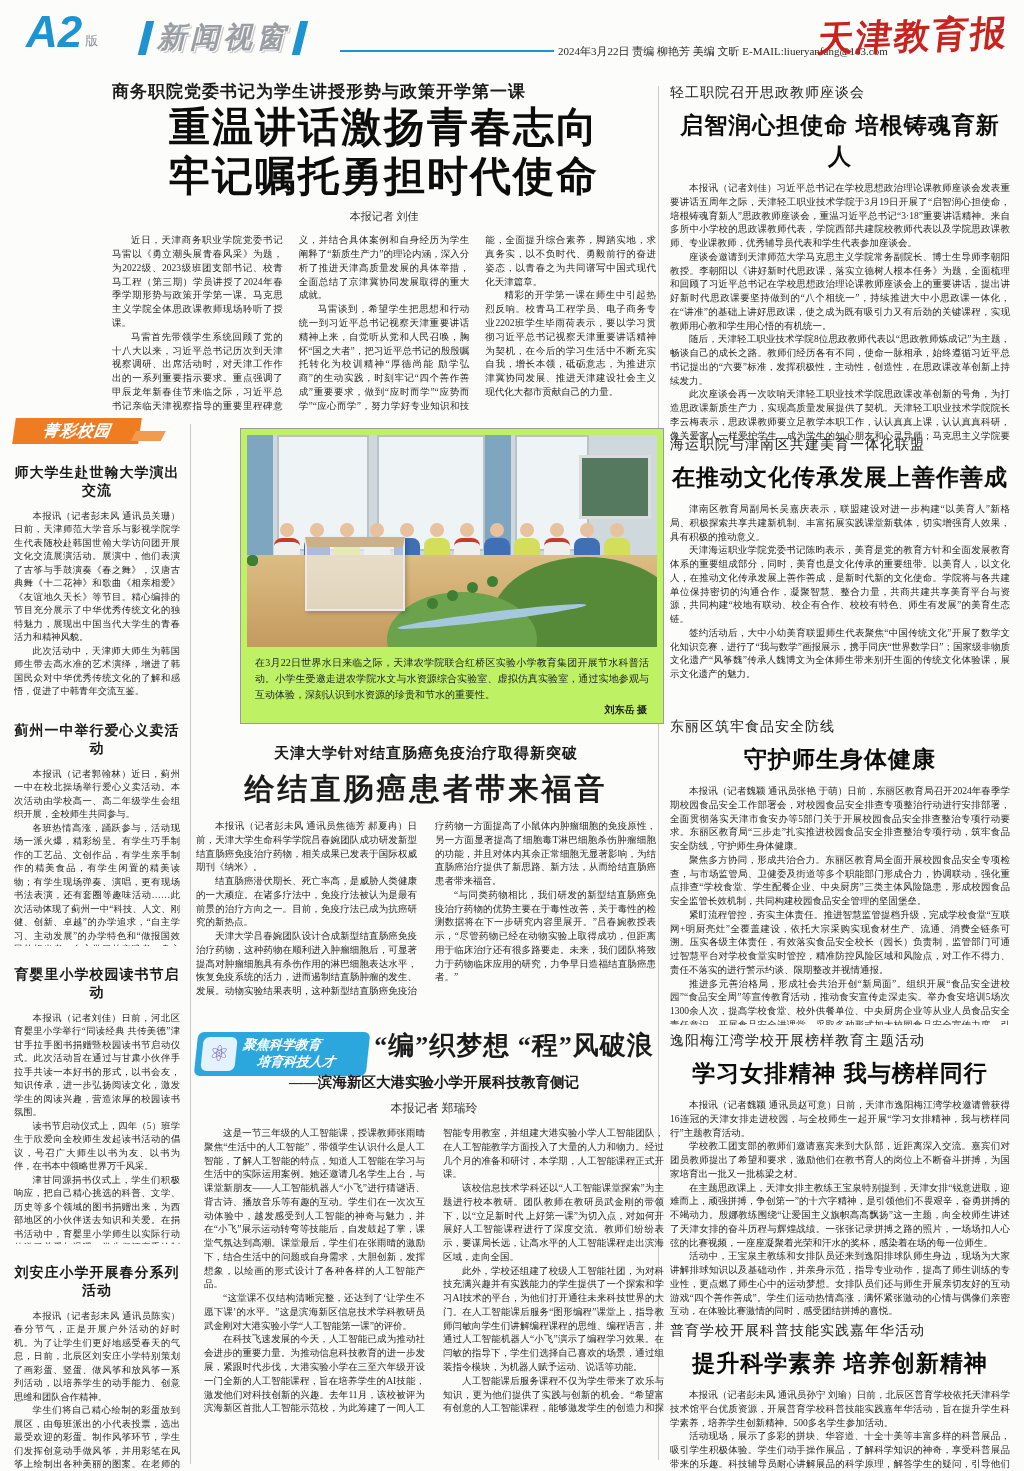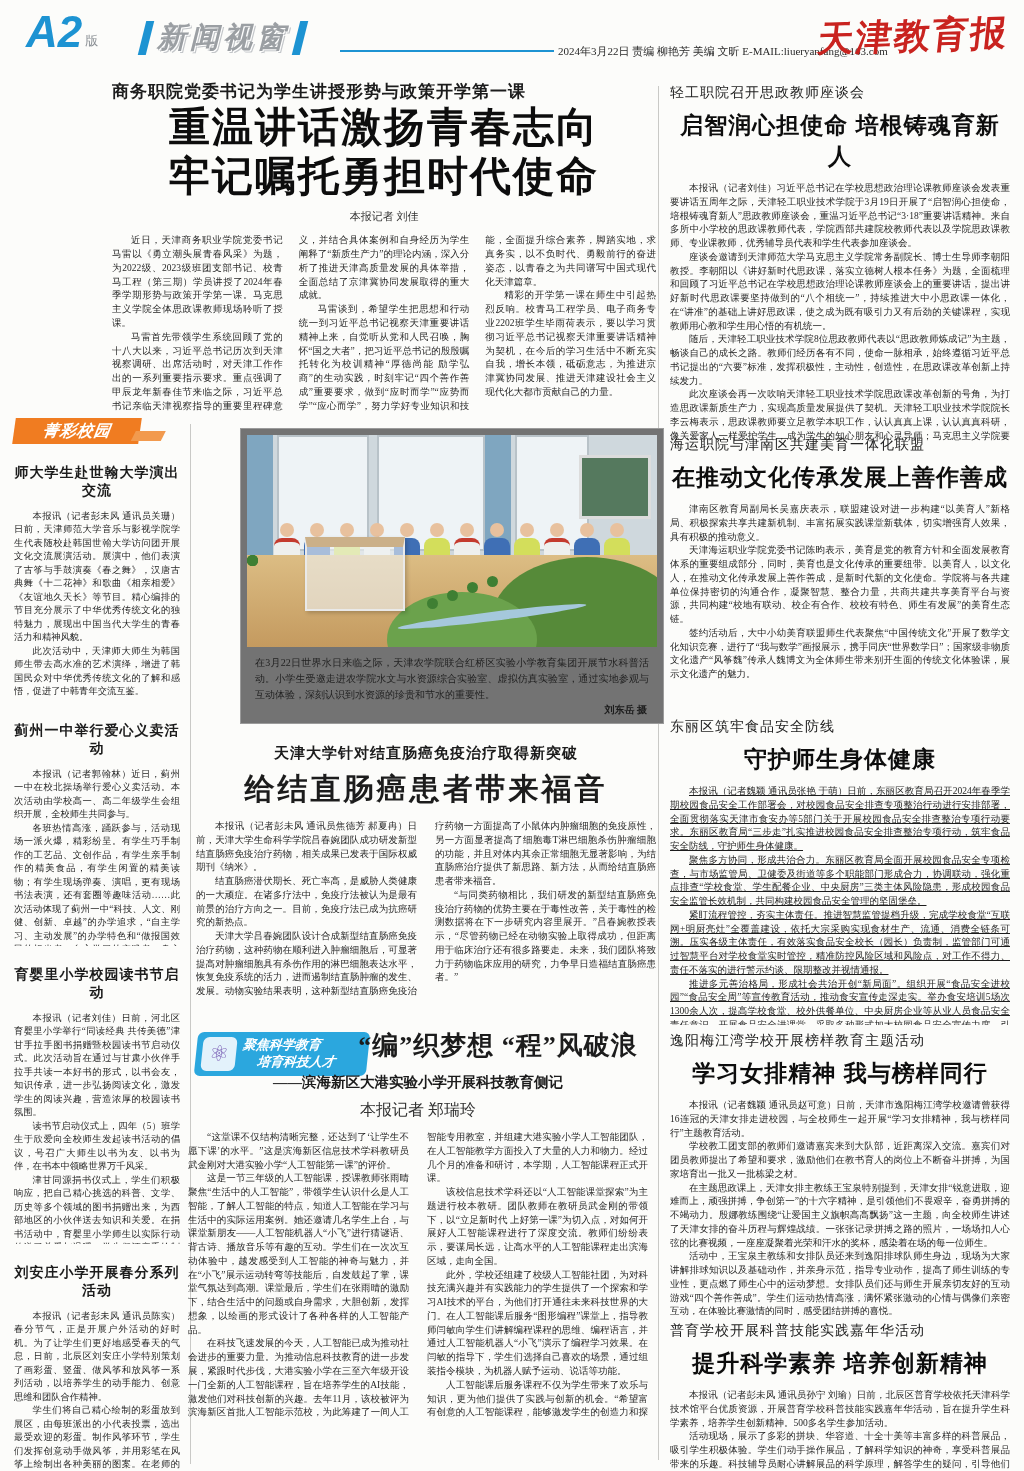--- a/index.html
+++ b/index.html
@@ -38,21 +38,21 @@
       background:#f29a4e;transform:skewX(-20deg);}
   .badge-orange span{font-family:"Liberation Sans",sans-serif;font-style:italic;font-weight:900;
       font-size:16px;color:#fff;letter-spacing:1px;}
   .sidebar h3{font-family:"Liberation Sans",sans-serif;font-weight:700;font-size:14px;
       text-align:center;margin:20px 0 10px;letter-spacing:1px;}
   .sbody{overflow:hidden;}
   .sbody p{font-size:9.3px;line-height:1.45;text-align:justify;text-indent:2em;margin:0;color:#262626;}
   .sb1{height:192px;} .sb2{height:178px;} .sb3{height:232px;} .sb4{height:230px;}
   
   .photobox{position:absolute;left:240px;top:428px;width:410px;border:1px solid #9b9b9b;
-      background:#737373;padding:6px 6px 4px;}
+      background:#bef264;padding:6px 6px 4px;}
   .photo{position:relative;height:212px;background:#cfd8dd;overflow:hidden;}
   .ph-curtain{position:absolute;top:0;width:26px;height:125px;background:#7fa6c0;}
   .ph-window{position:absolute;top:0;height:112px;background:#eef3f6;border:2px solid #b8c2c8;}
   .ph-board{position:absolute;right:6px;top:20px;width:66px;height:58px;background:#55795e;border:3px solid #dcdcdc;}
   .kids{position:absolute;left:0;right:0;top:88px;height:72px;display:flex;justify-content:center;gap:4px;}
   .kid{width:26px;height:70px;position:relative;}
   .kid::before{content:"";position:absolute;top:0;left:6px;width:14px;height:14px;border-radius:50%;background:#e8c19e;}
   .kid::after{content:"";position:absolute;top:15px;left:0;right:0;bottom:0;border-radius:8px 8px 0 0;background:#3f6fb5;}
   .kid:nth-child(3n)::after{background:#d3de5b;}
   .kid:nth-child(3n+1)::after{background:#eef0ee;border-top:4px solid #c43b2e;}
@@ -78,35 +78,35 @@
   .cancer .abody{margin-top:10px;height:182px;column-count:2;column-gap:18px;overflow:hidden;}
   
   .badge-blue{position:absolute;left:196px;top:1032px;width:172px;height:44px;background:#2ba7de;
       border-radius:6px;transform:skewX(-6deg);display:flex;align-items:center;padding:3px 6px;box-sizing:border-box;}
   .atom{width:34px;height:34px;background:#e3f2fb;border-radius:6px;display:flex;align-items:center;
       justify-content:center;font-size:22px;color:#7a5fb5;margin-right:6px;}
   .bb-text{display:flex;flex-direction:column;color:#fff;font-style:italic;font-weight:700;
       font-family:"Liberation Sans",sans-serif;font-size:13px;line-height:1.3;}
   .bb-text span:nth-child(2){padding-left:16px;}
   
-  .coding{position:absolute;left:188px;top:1028px;width:460px;}
+  .coding{position:absolute;left:204px;top:1028px;width:460px;}
   .coding .hl{margin-left:160px;text-align:center;font-size:26px;font-weight:700;letter-spacing:1px;}
   .coding .sub{text-align:center;font-size:14.5px;font-weight:700;margin-top:10px;}
-  .coding .byline{text-align:center;font-size:16px;margin-top:8px;color:#333;}
+  .coding .byline{text-align:center;font-size:12px;margin-top:8px;color:#333;}
   .coding .abody{margin-top:10px;height:300px;column-count:2;column-gap:18px;overflow:hidden;}
   
   .rightcol{position:absolute;left:670px;top:84px;width:340px;height:1380px;}
   .ra{position:absolute;left:0;width:340px;}
   .ra .kicker{text-align:left;font-size:14px;letter-spacing:1px;color:#222;}
   .ra .hl{text-align:center;font-family:"Liberation Sans",sans-serif;font-weight:900;font-size:23px;
       letter-spacing:1px;margin:8px 0 10px;color:#0d0d0d;}
   .ra .abody{overflow:hidden;}
   .ra1{top:0;}    .ra1 .abody{height:262px;}
   .ra2{top:352px;}.ra2 .abody{height:212px;}
-  .ra3{top:634px;}.ra3 .abody{height:240px;text-decoration:underline;}
+  .ra3{top:634px;}.ra3 .abody{height:240px;}
   .ra4{top:948px;}.ra4 .abody{height:216px;}
   .ra5{top:1238px;}.ra5 .abody{height:90px;}
 </style>
 </head>
 <body>
 
 <div id="page">
 
   <div class="hdr">
     <div class="a2wrap">
@@ -223,22 +223,22 @@
       <span>聚焦科学教育</span>
       <span>培育科技人才</span>
     </span>
   </div>
 
   <div class="coding">
     <div class="hl">“编”织梦想 “程”风破浪</div>
     <div class="sub">——滨海新区大港实验小学开展科技教育侧记</div>
     <div class="byline">本报记者 郑瑞玲</div>
     <div class="abody">
+        <p>这是一节三年级的人工智能课，授课教师张雨晴聚焦“生活中的人工智能”，带领学生认识什么是人工智能，了解人工智能的特点，知道人工智能在学习与生活中的实际运用案例。她还邀请几名学生上台，与课堂新朋友——人工智能机器人“小飞”进行猜谜语、背古诗、播放音乐等有趣的互动。学生们在一次次互动体验中，越发感受到人工智能的神奇与魅力，并在“小飞”展示运动转弯等技能后，自发鼓起了掌，课堂气氛达到高潮。课堂最后，学生们在张雨晴的激励下，结合生活中的问题或自身需求，大胆创新，发挥想象，以绘画的形式设计了各种各样的人工智能产品。</p>
         <p>“这堂课不仅结构清晰完整，还达到了‘让学生不愿下课’的水平。”这是滨海新区信息技术学科教研员武金刚对大港实验小学“人工智能第一课”的评价。</p>
-        <p>这是一节三年级的人工智能课，授课教师张雨晴聚焦“生活中的人工智能”，带领学生认识什么是人工智能，了解人工智能的特点，知道人工智能在学习与生活中的实际运用案例。她还邀请几名学生上台，与课堂新朋友——人工智能机器人“小飞”进行猜谜语、背古诗、播放音乐等有趣的互动。学生们在一次次互动体验中，越发感受到人工智能的神奇与魅力，并在“小飞”展示运动转弯等技能后，自发鼓起了掌，课堂气氛达到高潮。课堂最后，学生们在张雨晴的激励下，结合生活中的问题或自身需求，大胆创新，发挥想象，以绘画的形式设计了各种各样的人工智能产品。</p>
         <p>在科技飞速发展的今天，人工智能已成为推动社会进步的重要力量。为推动信息科技教育的进一步发展，紧跟时代步伐，大港实验小学在三至六年级开设一门全新的人工智能课程，旨在培养学生的AI技能，激发他们对科技创新的兴趣。去年11月，该校被评为滨海新区首批人工智能示范校，为此筹建了一间人工智能专用教室，并组建大港实验小学人工智能团队，在人工智能教学方面投入了大量的人力和物力。经过几个月的准备和研讨，本学期，人工智能课程正式开课。</p>
         <p>该校信息技术学科还以“人工智能课堂探索”为主题进行校本教研。团队教师在教研员武金刚的带领下，以“立足新时代 上好第一课”为切入点，对如何开展好人工智能课程进行了深度交流。教师们纷纷表示，要谋局长远，让高水平的人工智能课程走出滨海区域，走向全国。</p>
         <p>此外，学校还组建了校级人工智能社团，为对科技充满兴趣并有实践能力的学生提供了一个探索和学习AI技术的平台，为他们打开通往未来科技世界的大门。在人工智能课后服务“图形编程”课堂上，指导教师闫敏向学生们讲解编程课程的思维、编程语言，并通过人工智能机器人“小飞”演示了编程学习效果。在闫敏的指导下，学生们选择自己喜欢的场景，通过组装指令模块，为机器人赋予运动、说话等功能。</p>
         <p>人工智能课后服务课程不仅为学生带来了欢乐与知识，更为他们提供了实践与创新的机会。“希望富有创意的人工智能课程，能够激发学生的创造力和探索精神，为他们的未来插上科技的翅膀。”大港实验小学校长高相发说，今后学校将继续加强教师专业发展培训，提高教师在人工智能领域的专业素养和教学能力，并系统规划人工智能课程体系，确保从基础知识到进阶技能的连贯性，为学生提供更加丰富的实践和实验机会，使学生能够真正体验到人工智能的魅力，从而更加深入地理解和掌握相关知识，提高学生的综合素质和创新能力。</p>
       </div>
   </div>
 
   <div class="rightcol">
     <div class="ra ra1">
       <div class="kicker">轻工职院召开思政教师座谈会</div>

